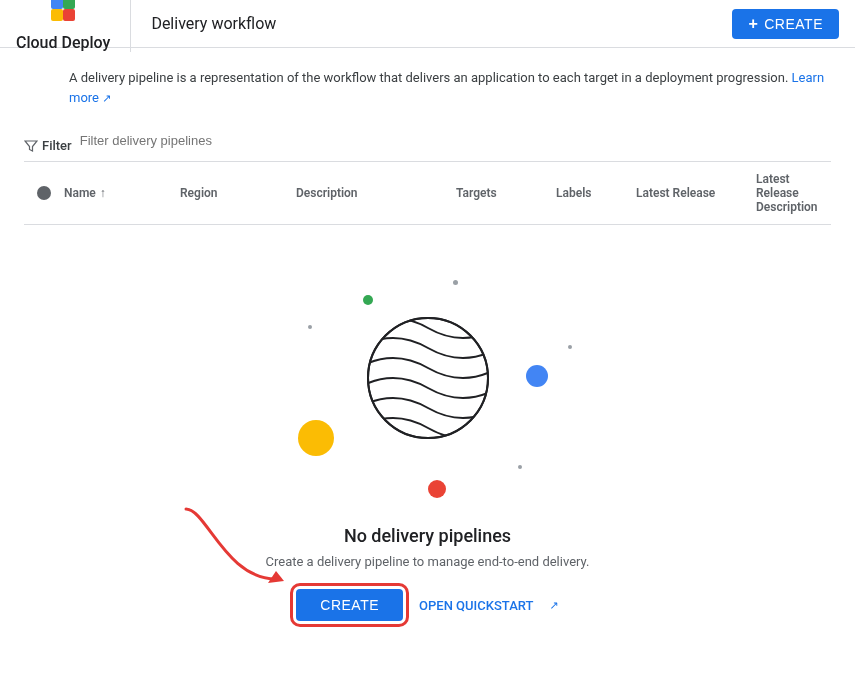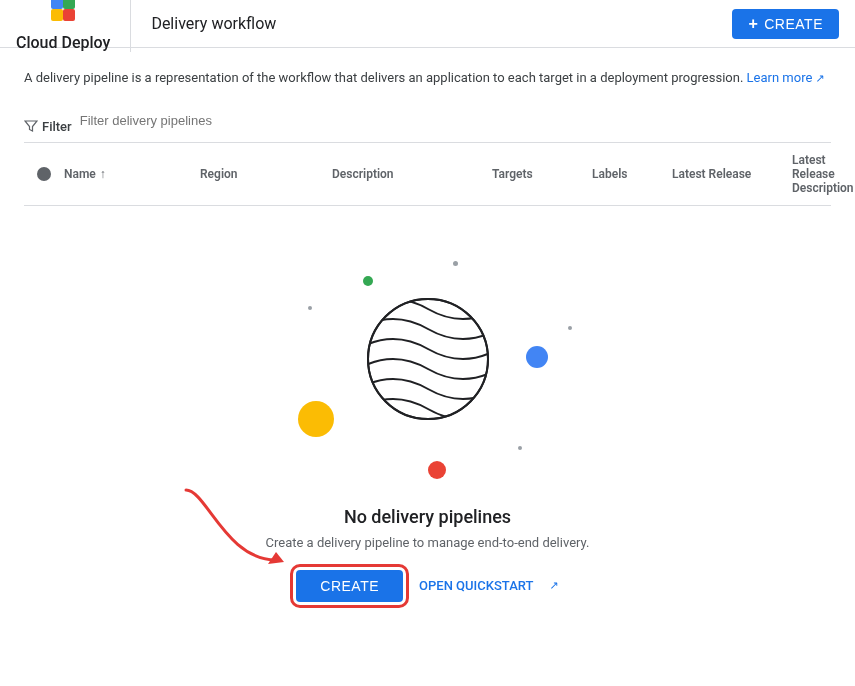--- a/index.html
+++ b/index.html
@@ -56,20 +56,21 @@
 
     
     .content {
       padding: 20px 24px 0 24px;
     }
     .description-text {
       font-size: 13px;
       color: #3c4043;
       line-height: 1.5;
       margin-bottom: 20px;
+      margin-left: 45px;
     }
     .learn-more {
       color: #1a73e8;
       text-decoration: none;
       cursor: pointer;
     }
     .external-icon { font-size: 11px; }
 
     
     .filter-bar {
@@ -106,22 +107,22 @@
     .table-header {
       display: flex;
       align-items: center;
       border-bottom: 1px solid #dadce0;
       padding: 10px 0;
       font-size: 12px;
       font-weight: 600;
       color: #5f6368;
     }
     .col-check { width: 40px; flex-shrink: 0; display: flex; align-items: center; justify-content: center; }
-    .col-name { width: 136px; flex-shrink: 0; display: flex; align-items: center; gap: 4px; }
-    .col-region { width: 132px; flex-shrink: 0; }
+    .col-name { width: 116px; flex-shrink: 0; display: flex; align-items: center; gap: 4px; }
+    .col-region { width: 116px; flex-shrink: 0; }
     .col-description { width: 160px; flex-shrink: 0; }
     .col-targets { width: 100px; flex-shrink: 0; }
     .col-labels { width: 80px; flex-shrink: 0; }
     .col-latest-release { width: 120px; flex-shrink: 0; }
     .col-latest-release-desc { flex: 1; }
 
     .sort-arrow { font-size: 12px; color: #5f6368; }
 
     
     .empty-state {

